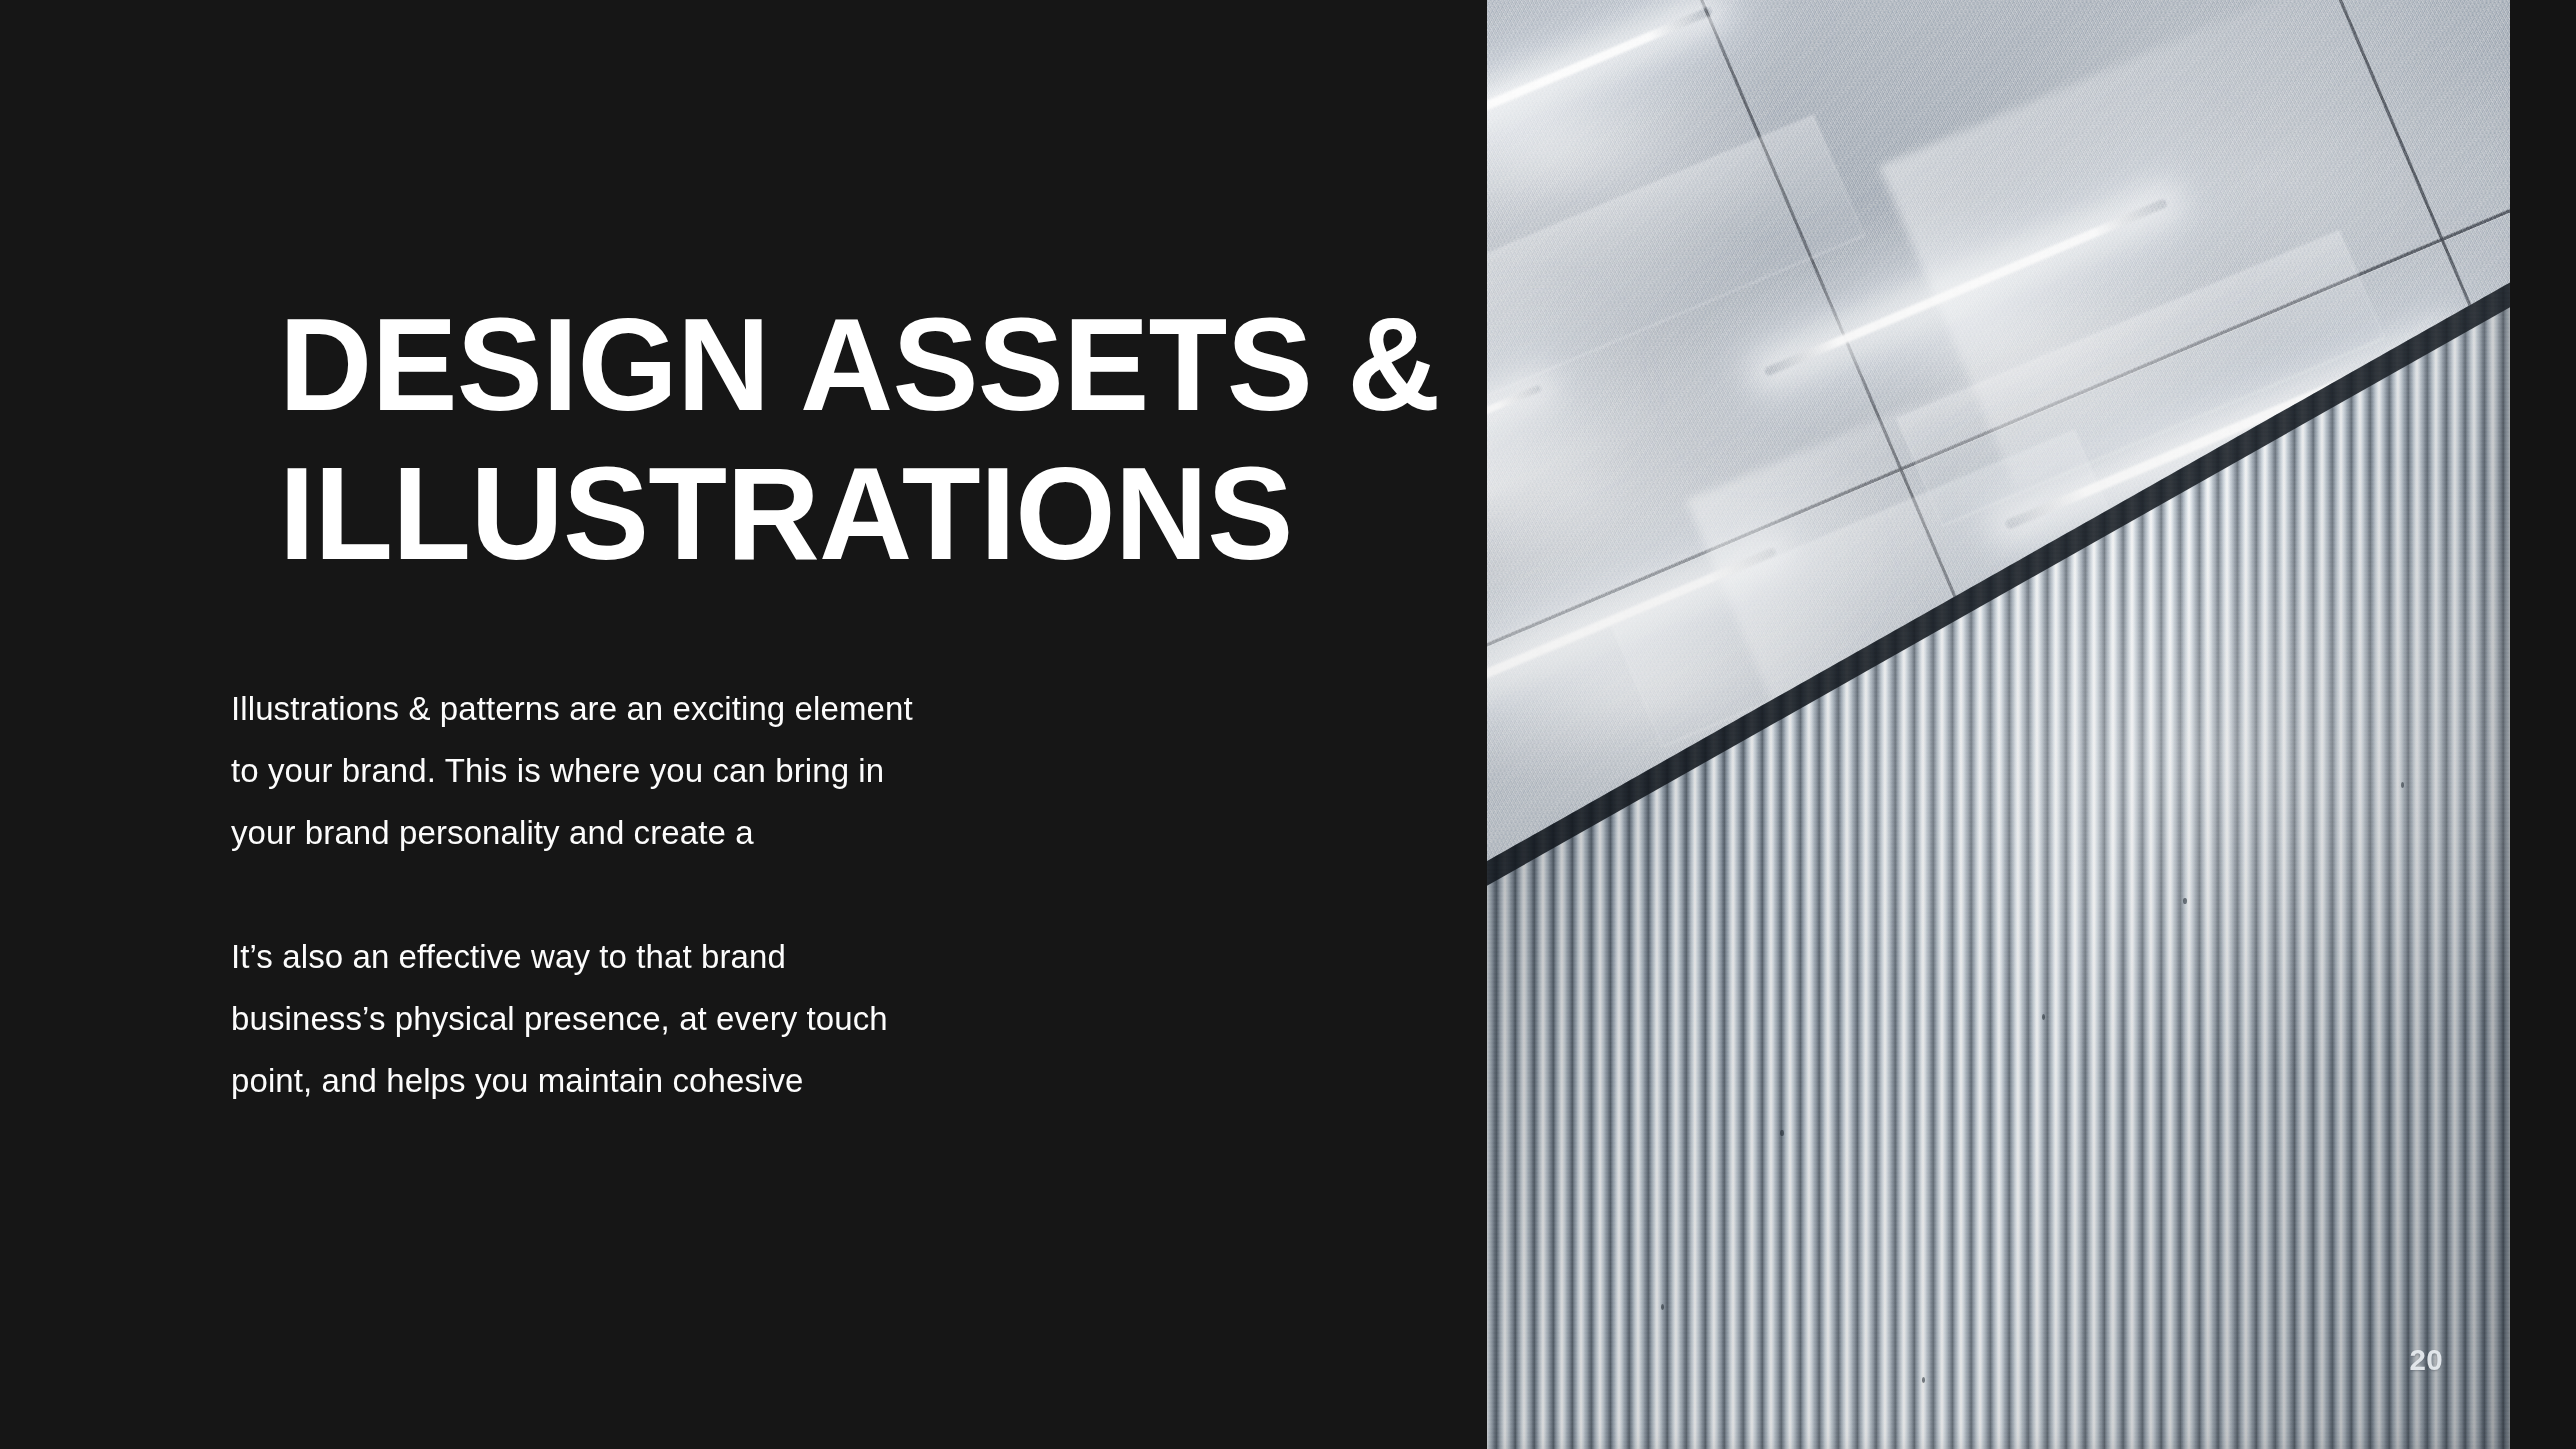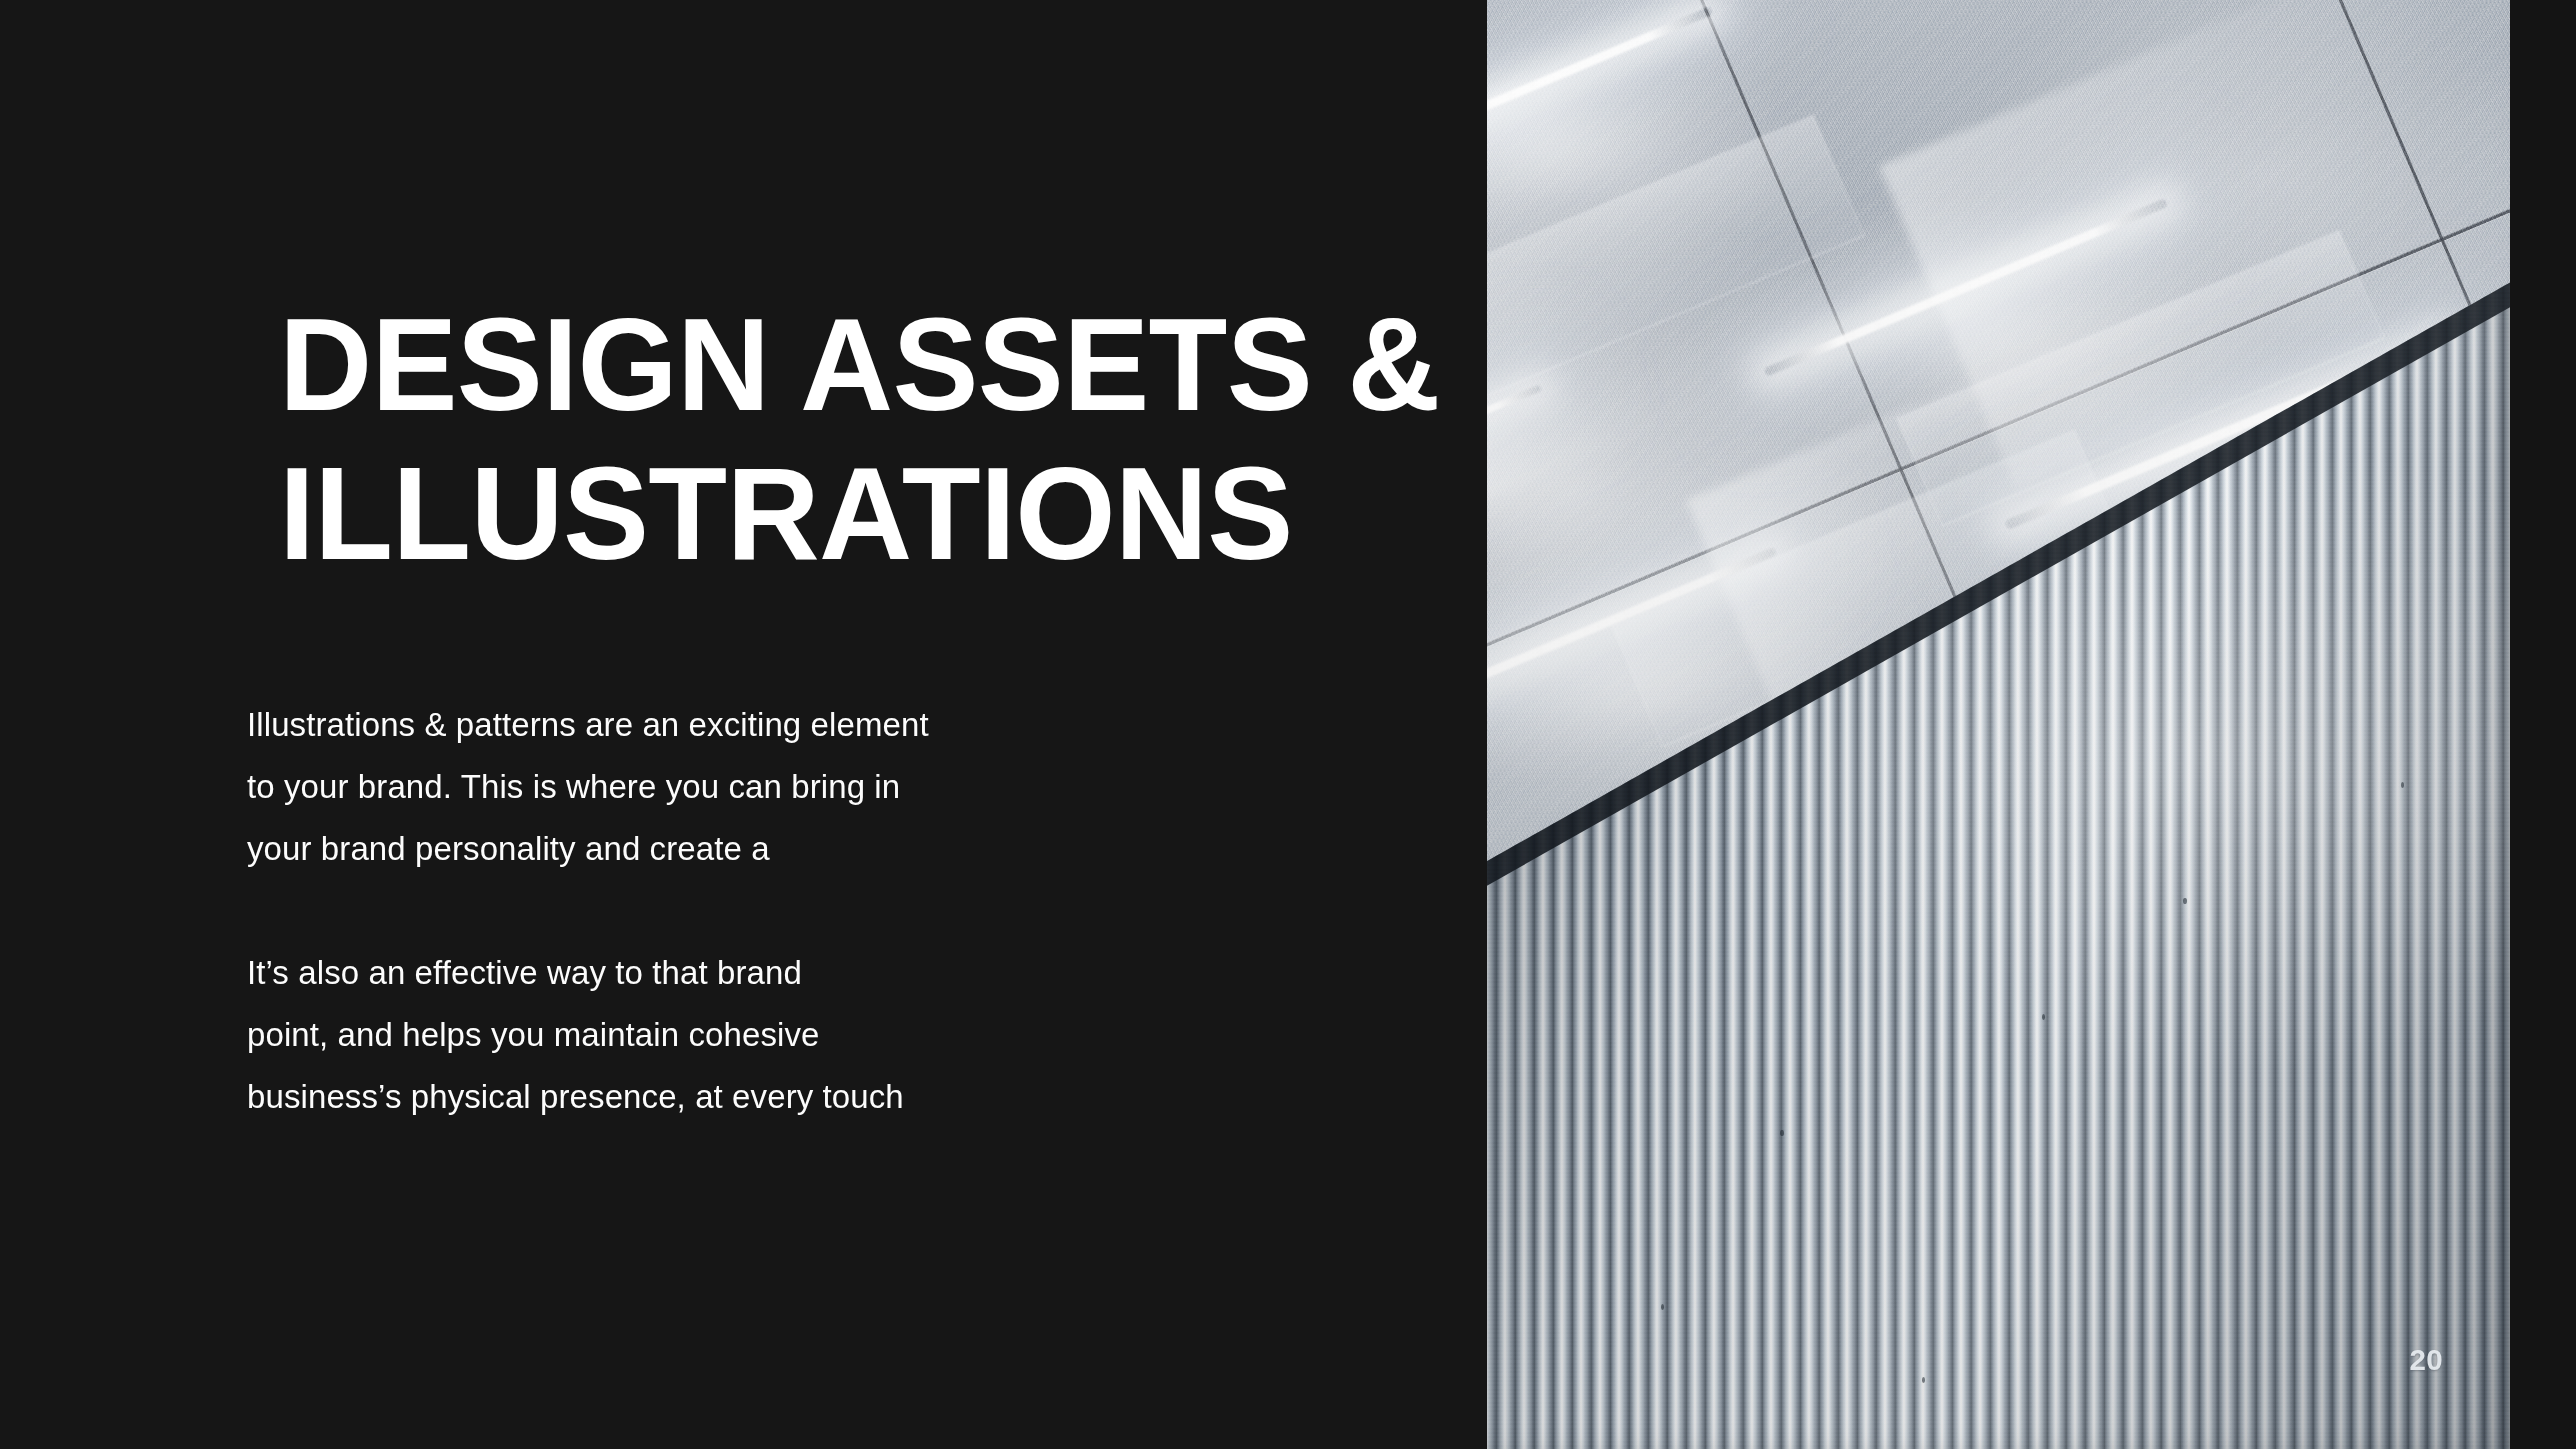--- a/index.html
+++ b/index.html
@@ -37,21 +37,21 @@
   .body-block{
     position:absolute;left:231px;top:678px;width:939px;
   }
   .para{
     color:#fcfcfc;
     font-family:"Liberation Sans","DejaVu Sans",sans-serif;
     font-weight:400;
     font-size:33px;
     line-height:62px;
     letter-spacing:0.1px;
-    margin:16px;
+    margin:0;
   }
   .para + .para{margin-top:62px;}
   .para .ln{display:block;white-space:nowrap;}
 
   
   .photo{
     position:absolute;left:1421px;top:0;width:1089px;height:1449px;
     overflow:hidden;background:#15803d;z-index:2;
   }
   .photo-inner{position:absolute;inset:0;}
@@ -247,21 +247,21 @@
     </div>
 
     <div class="body-block">
       <p class="para">
         <span class="ln">Illustrations &amp; patterns are an exciting element</span>
         <span class="ln">to your brand. This is where you can bring in</span>
         <span class="ln">your  brand personality  and create a</span>
       </p>
       <p class="para">
         <span class="ln">It’s also an effective way to that brand</span>
+        <span class="ln">business’s physical  presence,  at every touch</span>
         <span class="ln">point, and helps you maintain cohesive</span>
-        <span class="ln">business’s physical  presence,  at every touch</span>
       </p>
     </div>
 
   </div>
 
 </div>
 
 
 </body></html>

